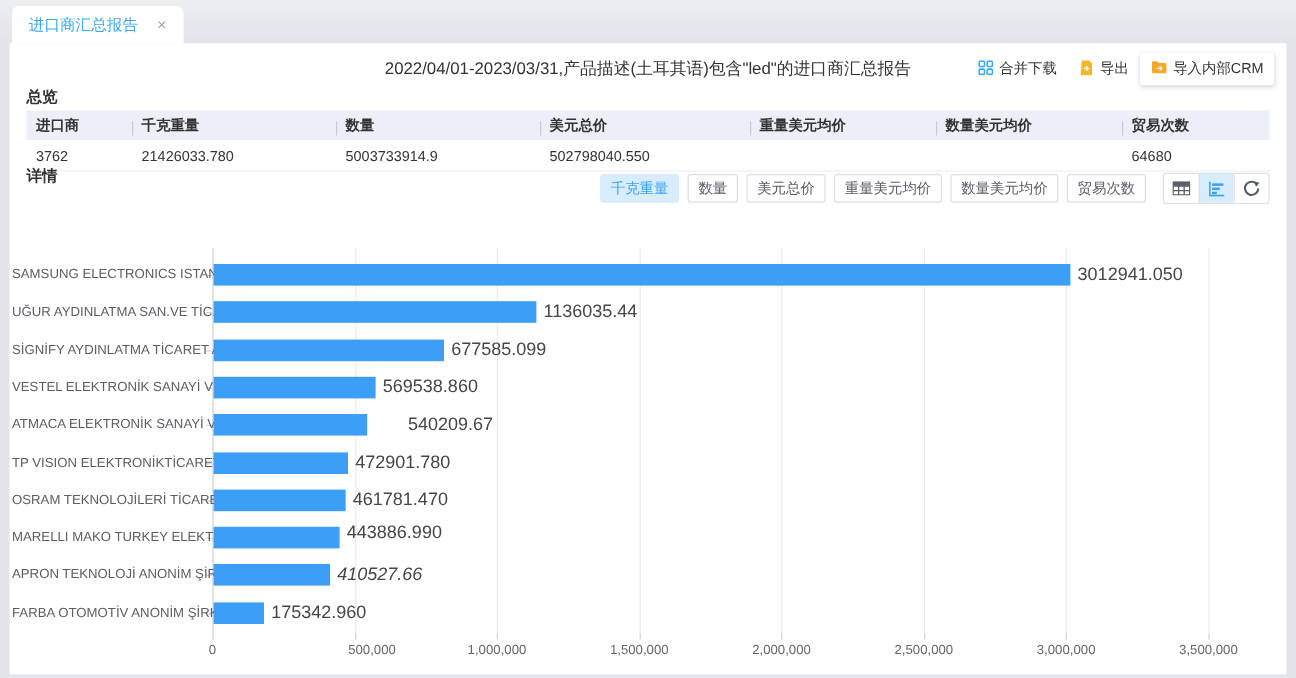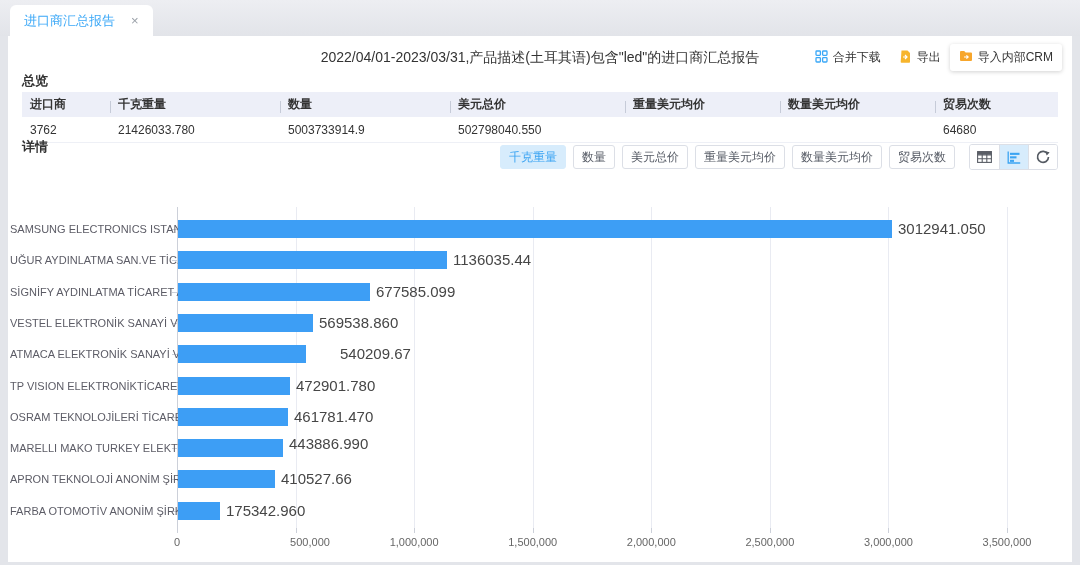--- a/index.html
+++ b/index.html
@@ -222,19 +222,19 @@
       <div class="clabel" style="left: 2px; top: 373.8px;">OSRAM TEKNOLOJİLERİ TİCARET AN...</div>
       <div class="bar" style="left: 170px; top: 371.8px; width: 110px; background: rgb(61, 158, 245);"></div>
       <div class="vlabel" style="left: 286px; top: 371.8px;">461781.470</div>
       <div class="ytick" style="left: 164px; top: 412.1px;"></div>
       <div class="clabel" style="left: 2px; top: 405.1px;">MARELLI MAKO TURKEY ELEKTRİK S...</div>
       <div class="bar" style="left: 170px; top: 403.1px; width: 105px; background: rgb(61, 158, 245);"></div>
       <div class="vlabel" style="left: 281px; top: 399px;">443886.990</div>
       <div class="ytick" style="left: 164px; top: 443.4px;"></div>
       <div class="clabel" style="left: 2px; top: 436.4px;">APRON TEKNOLOJİ ANONİM ŞİRKETİ</div>
       <div class="bar" style="left: 170px; top: 434.4px; width: 97px; background: rgb(61, 158, 245);"></div>
-      <div class="vlabel" style="left: 273px; top: 434.4px;">410527.66</div>
+      <div class="vlabel" style="left: 273px; top: 434.4px; font-style: italic;">410527.66</div>
       <div class="ytick" style="left: 164px; top: 474.7px;"></div>
       <div class="clabel" style="left: 2px; top: 467.7px;">FARBA OTOMOTİV ANONİM ŞİRKETİ</div>
       <div class="bar" style="left: 170px; top: 465.7px; width: 42px; background: rgb(61, 158, 245);"></div>
       <div class="vlabel" style="left: 218px; top: 465.7px;">175342.960</div>
     </div>
 </div>
 
 </body></html>

